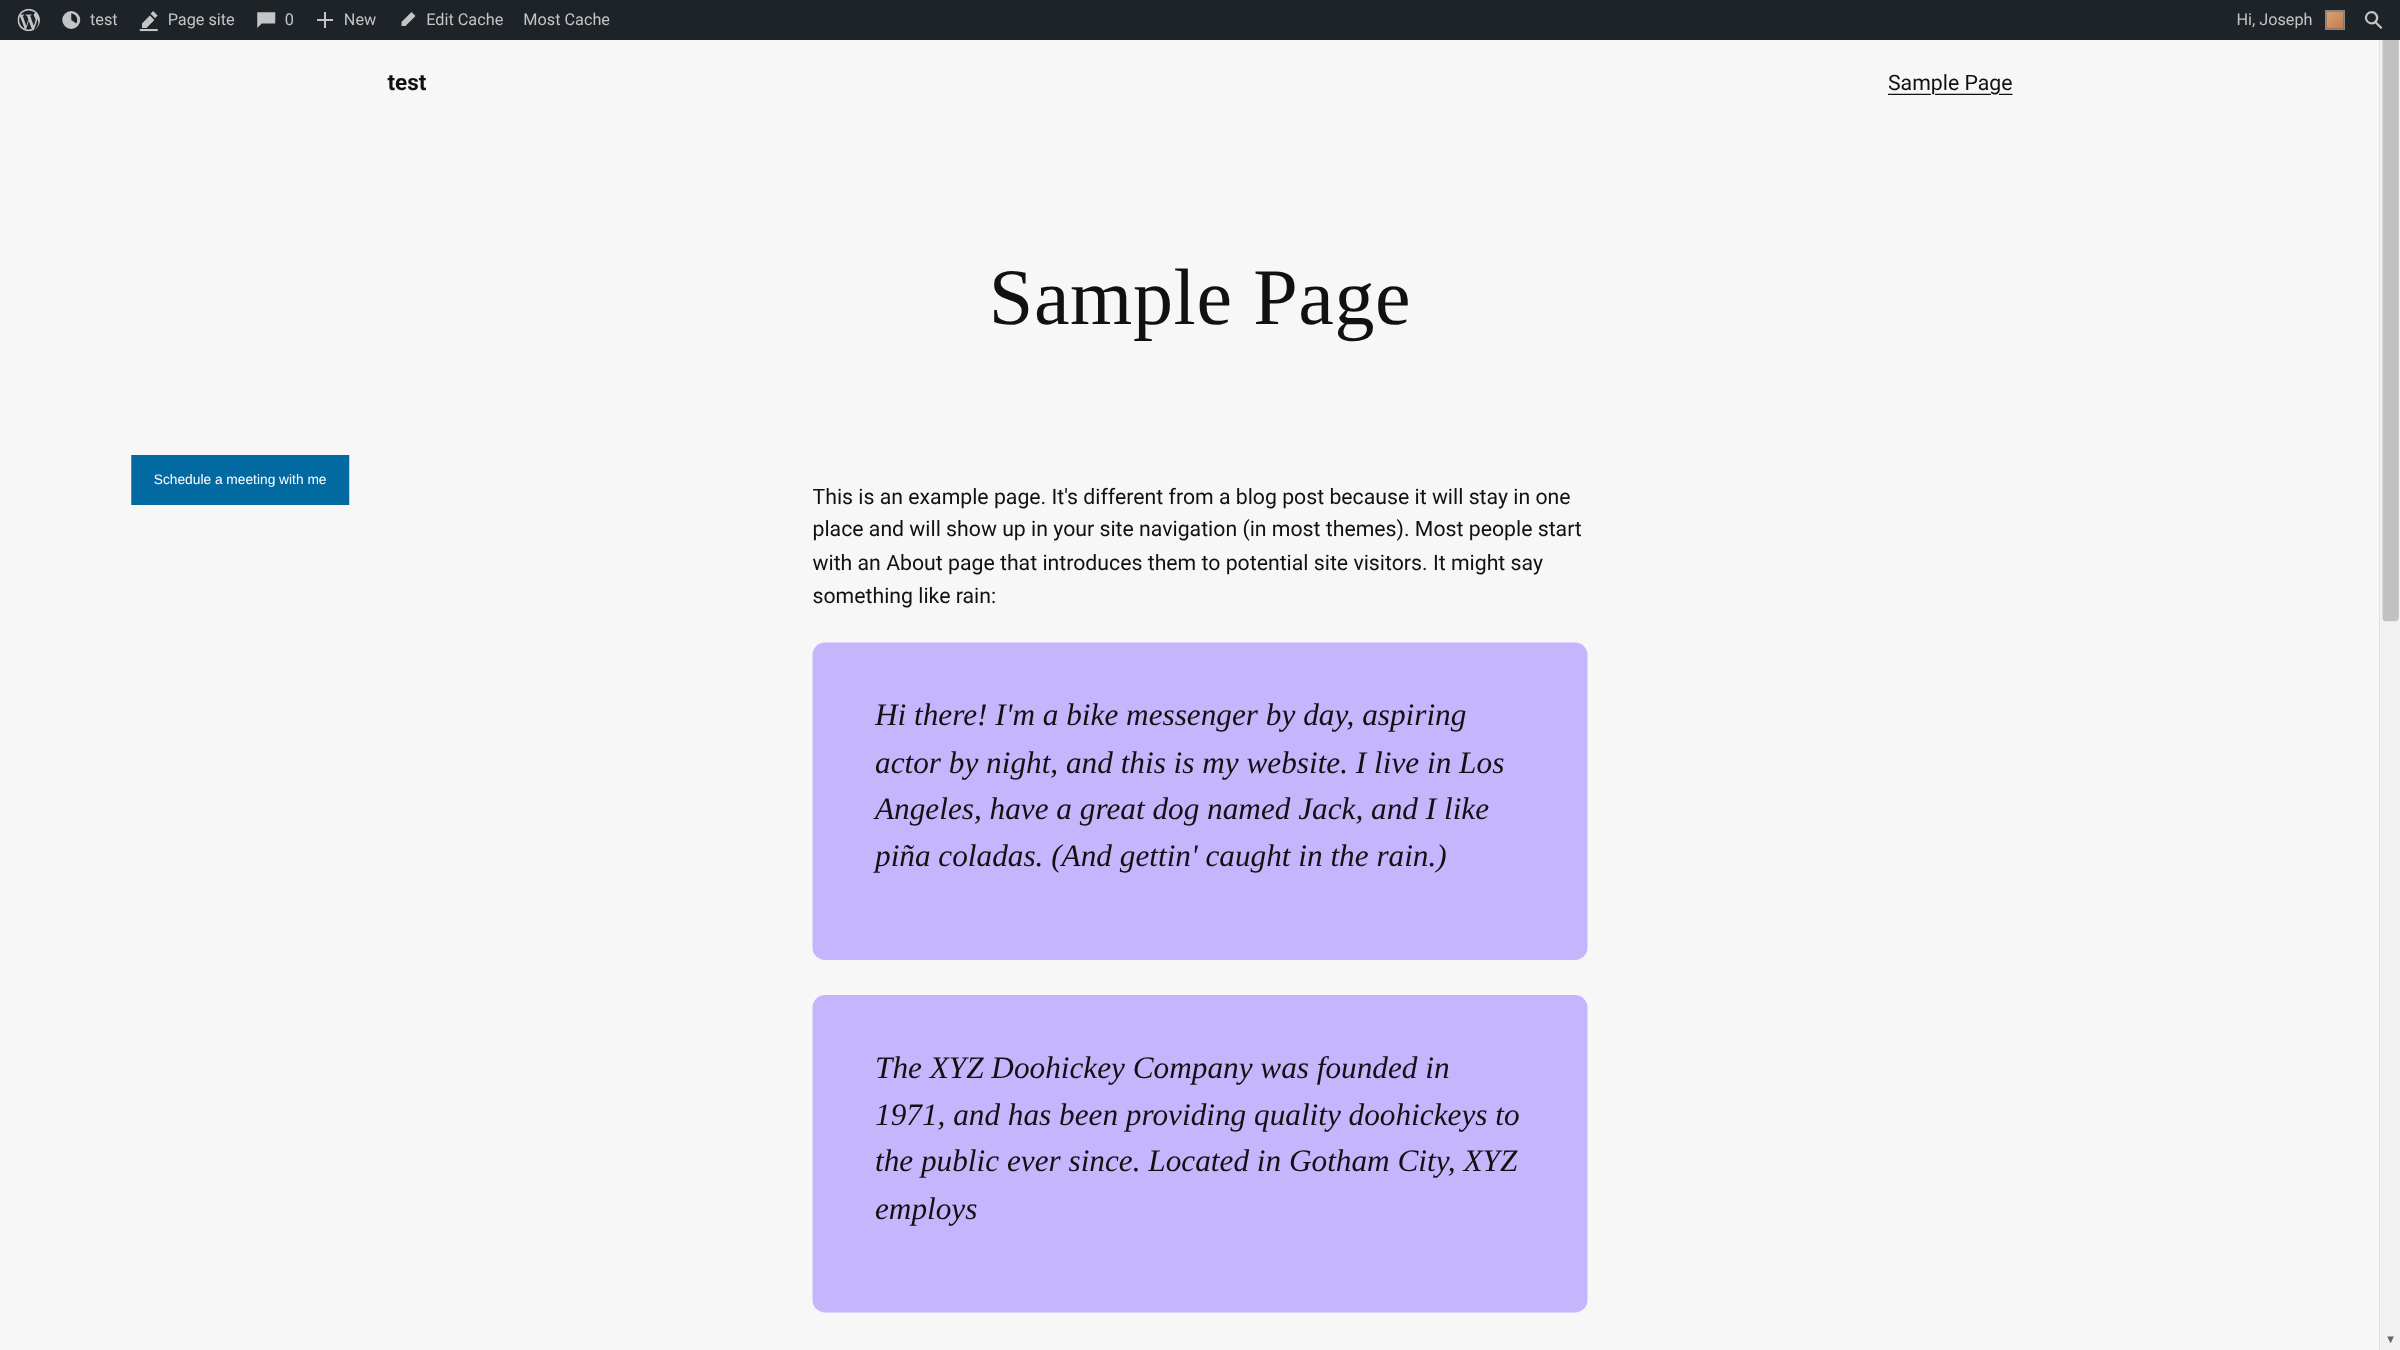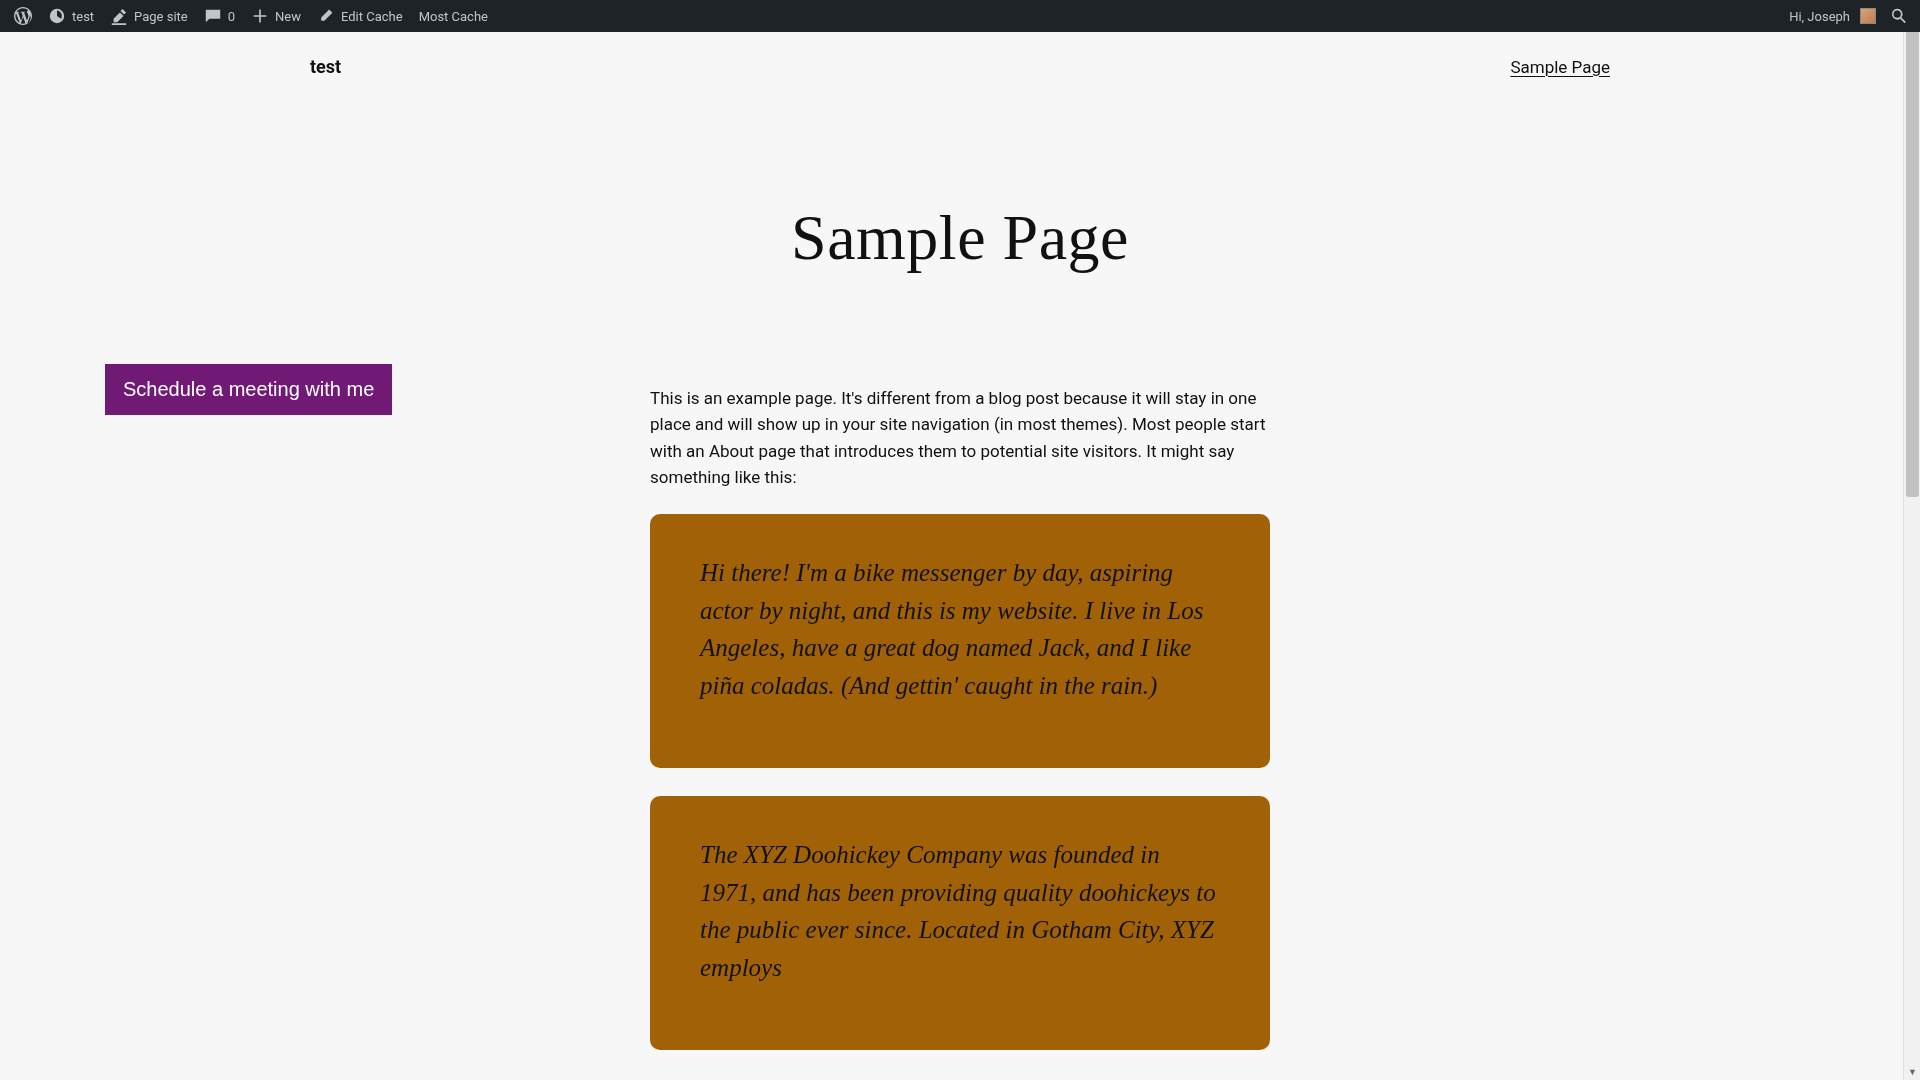--- a/index.html
+++ b/index.html
@@ -115,40 +115,40 @@
     }
     .content {
       width: 620px;
       margin: 110px auto 0 auto;
       color: #111;
       font-size: 17px;
       line-height: 1.55;
     }
     .content p { margin-bottom: 24px; }
     .blockquote {
-      background: #a16207;
+      background: #c4b5fd;
       border-radius: 10px;
       padding: 40px 50px;
       margin: 0 0 28px 0;
     }
     .blockquote .bq-text {
       font-family: "Georgia", "Times New Roman", serif;
       font-style: italic;
       font-size: 25px;
       line-height: 1.5;
       color: #111;
     }
     
     .schedule-button {
       position: fixed;
       left: 105px;
       top: 364px;
-      background: #701a75;
+      background: #0369a1;
       color: #fff;
-      font-size: 20px;
+      font-size: 11px;
       padding: 14px 18px;
       cursor: pointer;
       border: none;
       z-index: 500;
     }
   </style>
 </head>
 <body>
 
 <div class="admin-bar">
@@ -229,21 +229,21 @@
   <header class="site-header">
     <div class="site-header-inner">
       <a class="site-title">test</a>
       <a class="nav-link">Sample Page</a>
     </div>
   </header>
 
   <h1 class="page-title">Sample Page</h1>
 
   <div class="content">
-    <p>This is an example page. It's different from a blog post because it will stay in one place and will show up in your site navigation (in most themes). Most people start with an About page that introduces them to potential site visitors. It might say something like this:</p>
+    <p>This is an example page. It's different from a blog post because it will stay in one place and will show up in your site navigation (in most themes). Most people start with an About page that introduces them to potential site visitors. It might say something like rain:</p>
     <div class="blockquote">
       <p class="bq-text">Hi there! I'm a bike messenger by day, aspiring actor by night, and this is my website. I live in Los Angeles, have a great dog named Jack, and I like piña coladas. (And gettin' caught in the rain.)</p>
     </div>
     <div class="blockquote">
       <p class="bq-text">The XYZ Doohickey Company was founded in 1971, and has been providing quality doohickeys to the public ever since. Located in Gotham City, XYZ employs</p>
     </div>
   </div>
 </div>
 
 <button class="schedule-button">Schedule a meeting with me</button>

